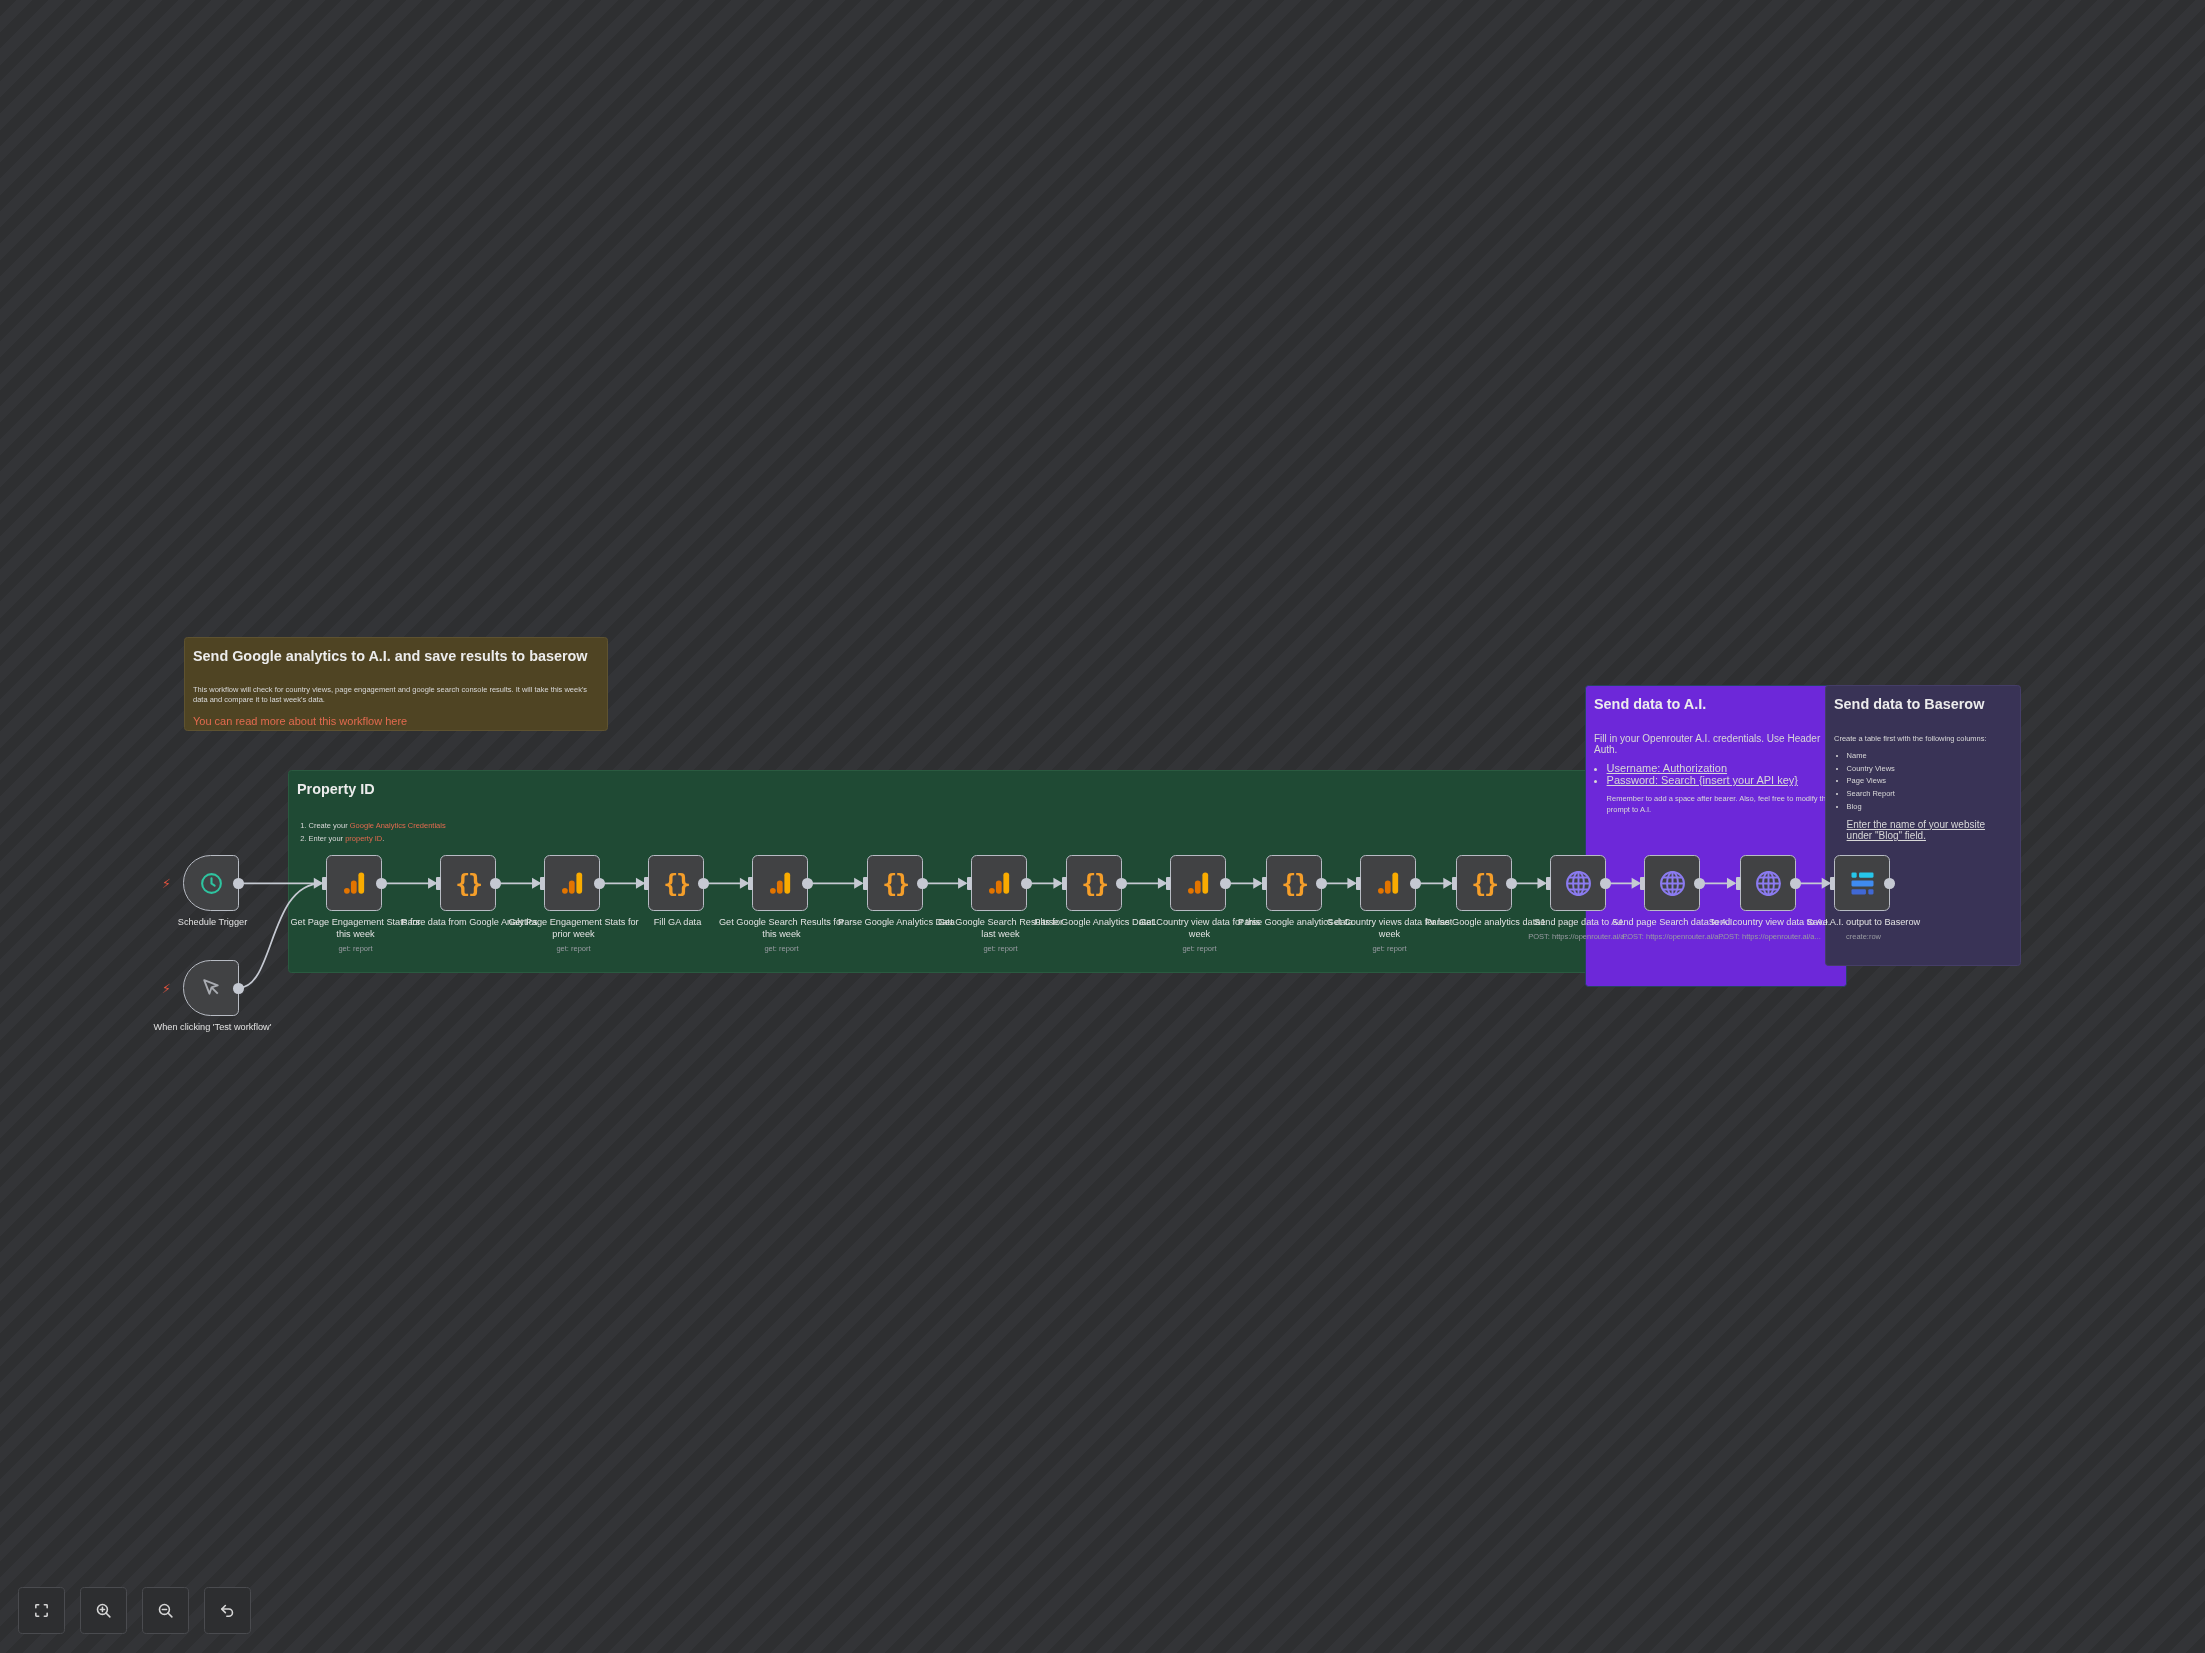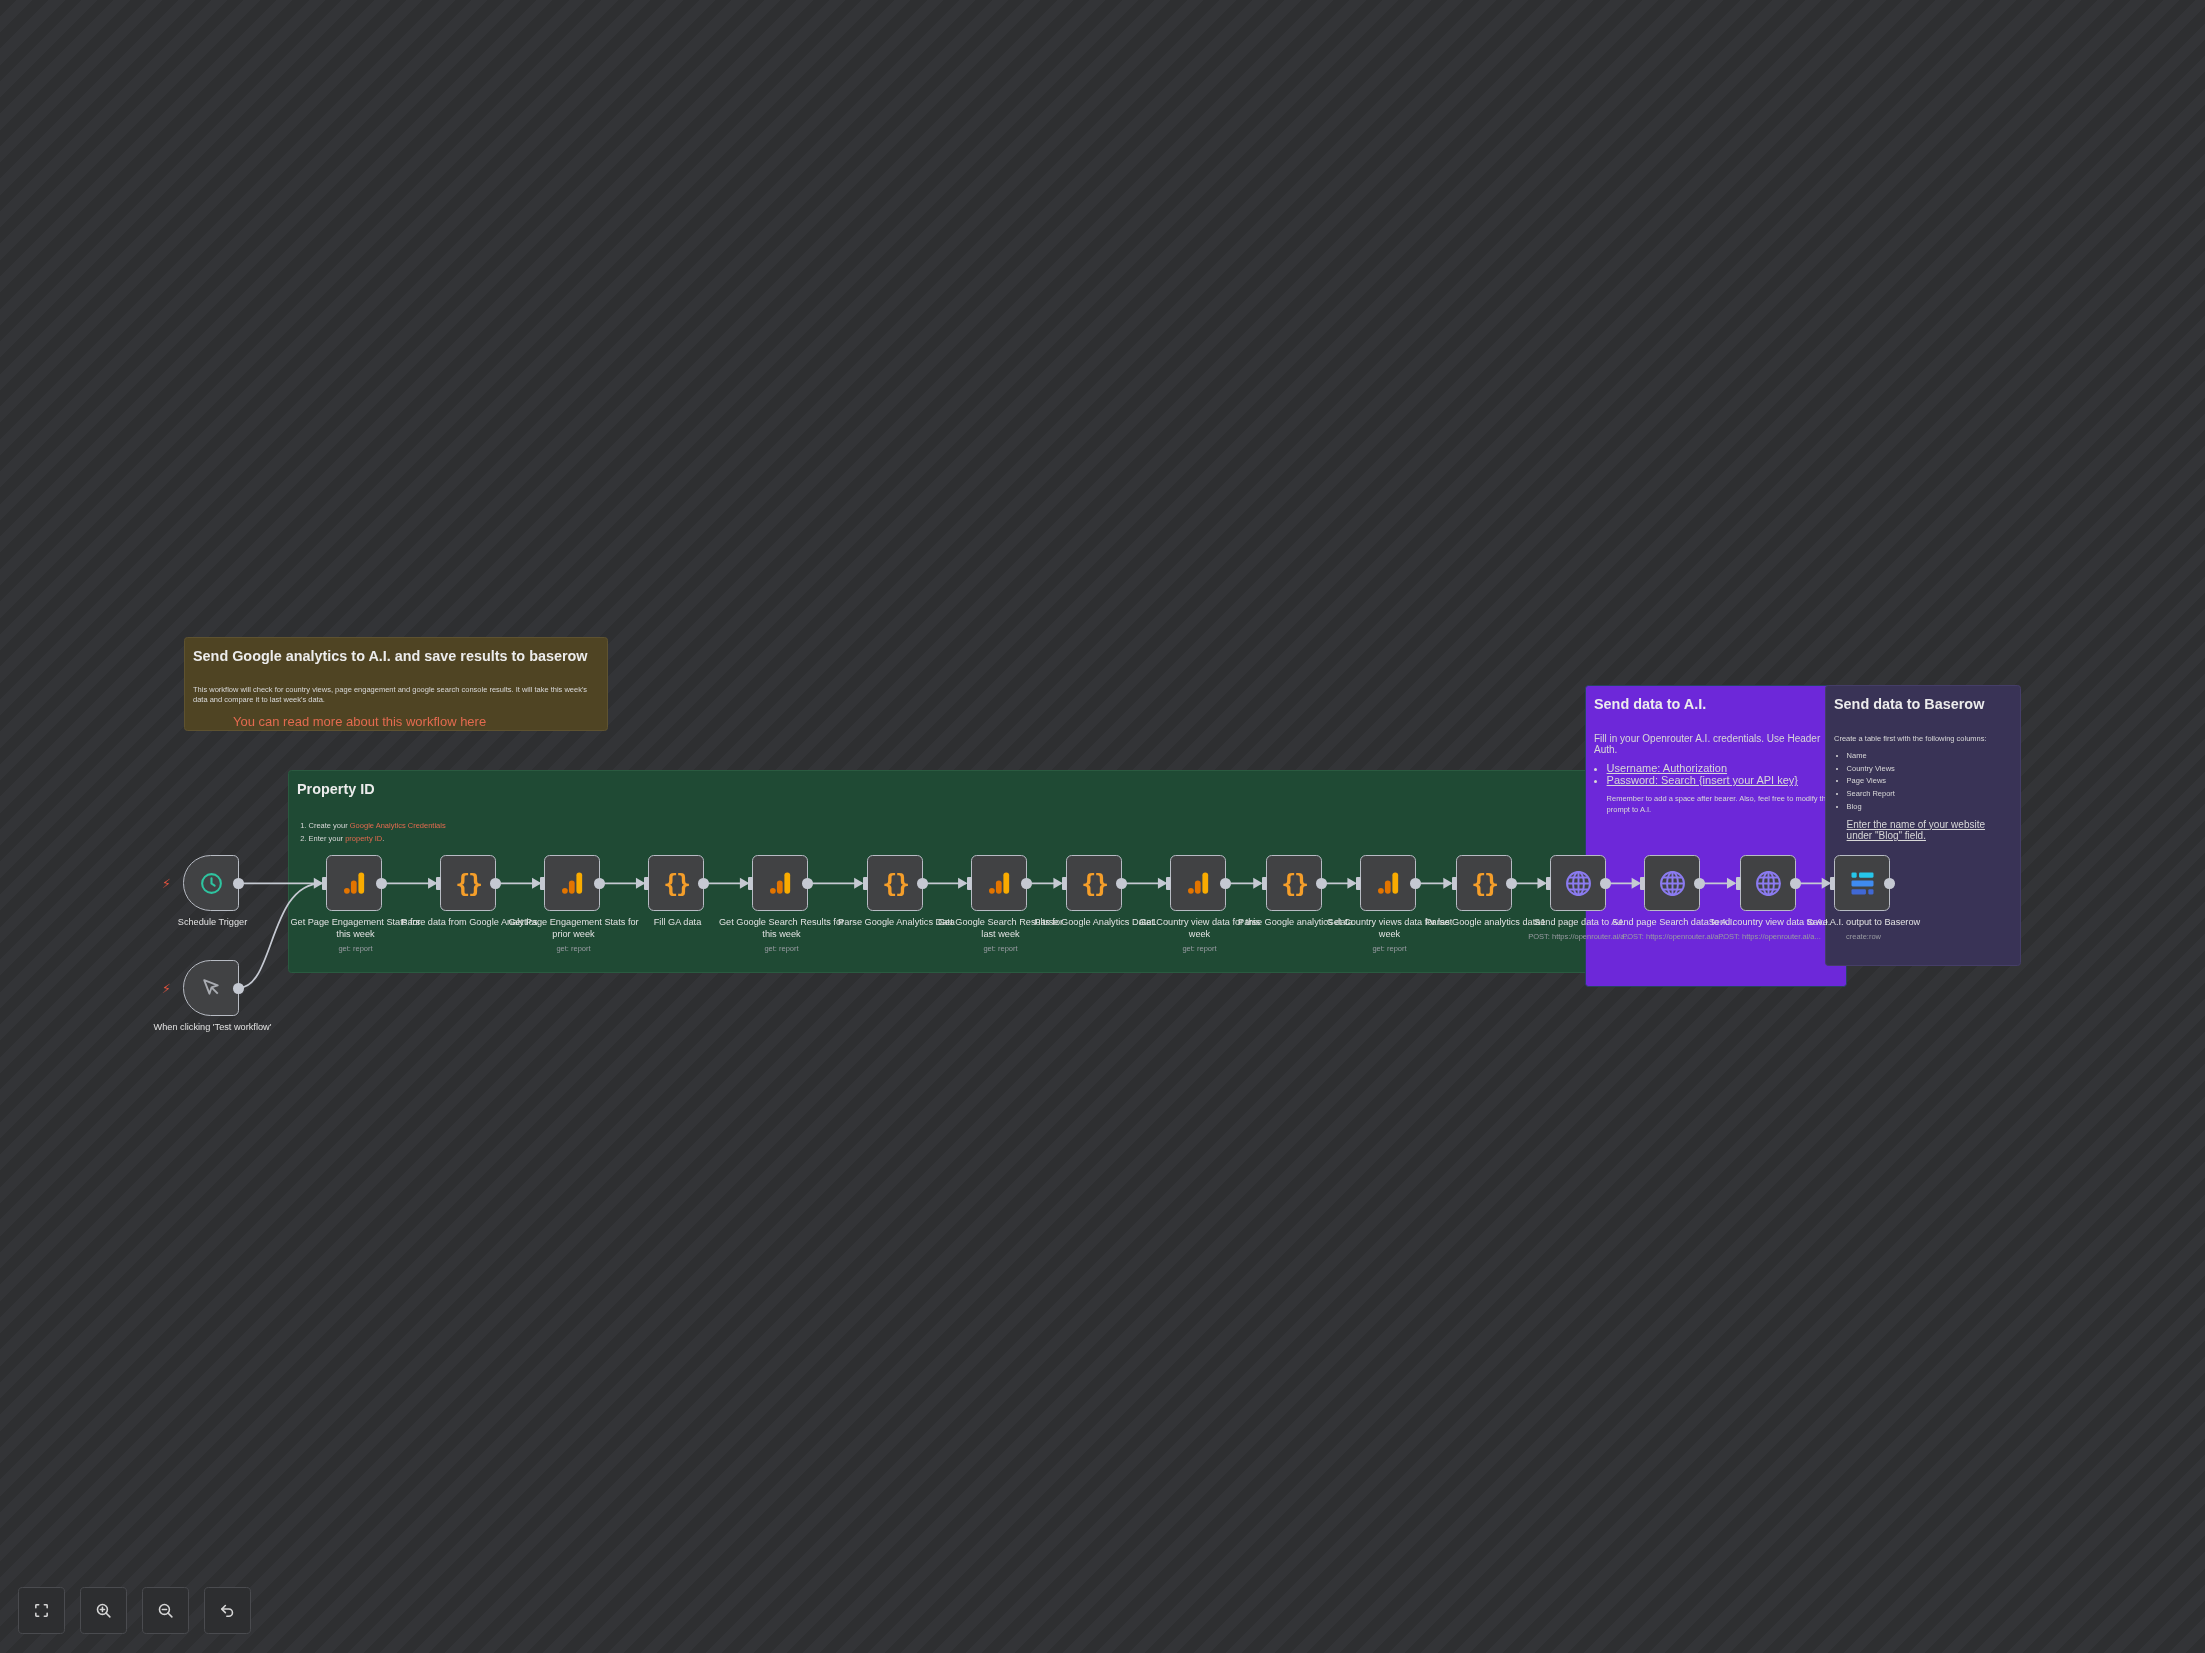--- a/index.html
+++ b/index.html
@@ -35,21 +35,21 @@
 
   .ctrls { position:absolute; left:18.4px; top:1587px; display:flex; gap:15px; }
   .ctrl { width:47px; height:47px; box-sizing:border-box; border:1.1px solid #4a4b4f; border-radius:4.6px; background:#2d2e30; display:flex; align-items:center; justify-content:center; }
 </style>
 </head>
 <body>
 
 <div class="sticky" id="note-main">
   <h2>Send Google analytics to A.I. and save results to baserow</h2>
   <p style="font-size:7.5px;line-height:10.3px;margin-bottom:10.3px;">This workflow will check for country views, page engagement and google search console results. It will take this week's data and compare it to last week's data.</p>
-  <p><span class="link" style="font-size:13px;margin-left:40px;">You can read more about this workflow here</span></p>
+  <p><span class="link" style="font-size:11px;">You can read more about this workflow here</span></p>
 </div>
 
 <div class="sticky" id="note-prop">
   <h2>Property ID</h2>
   <ol style="font-size:7.5px;line-height:12.6px;padding-left:11.5px;">
     <li><span>Create your </span><span class="link">Google Analytics Credentials</span></li>
     <li><span>Enter your </span><span class="link">property ID</span><span>.</span></li>
   </ol>
 </div>
 

